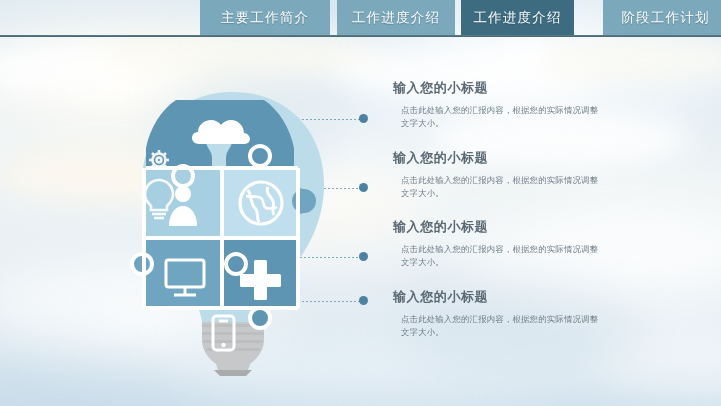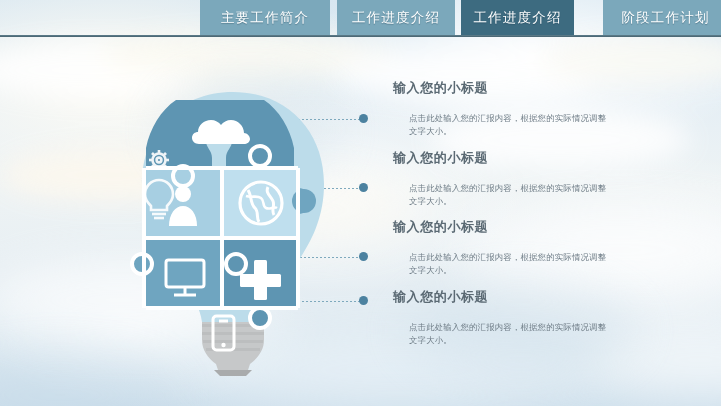--- a/index.html
+++ b/index.html
@@ -56,21 +56,21 @@
   
   .tblock{position:absolute;width:215px;}
   .tb-title{
     font-size:13px;color:#5b6a74;font-weight:bold;letter-spacing:0.6px;
     font-family:"DejaVu Sans","Liberation Sans",sans-serif;
     margin:0 0 7px 0;line-height:1.2;
   }
   .tb-body{
     font-size:8.4px;color:#6e7c86;line-height:1.55;letter-spacing:0.2px;
     font-family:"DejaVu Sans","Liberation Sans",sans-serif;
-    margin:16px;width:205px;
+    margin:8px;width:205px;
   }
 </style>
 </head>
 <body>
 
 <div id="slide">
 
   <svg id="cloudlayer" width="721" height="406" viewBox="0 0 721 406">
     <defs>
       <filter id="blr" x="-30%" y="-30%" width="160%" height="160%">

